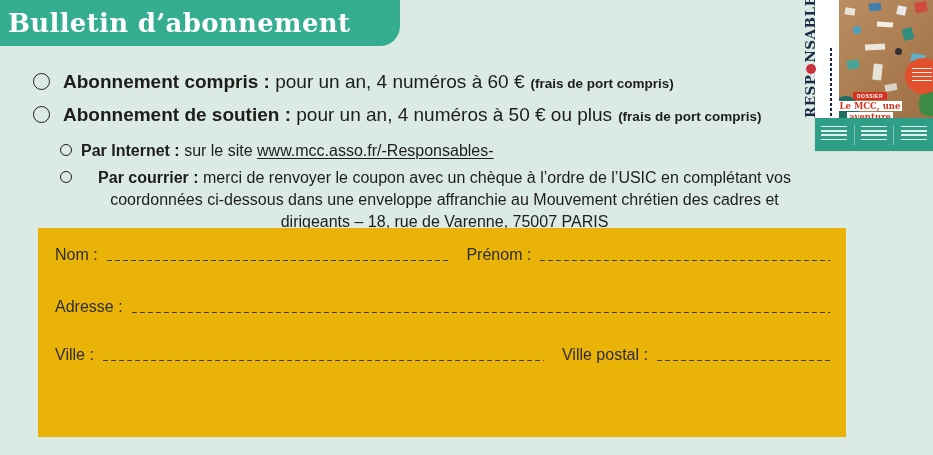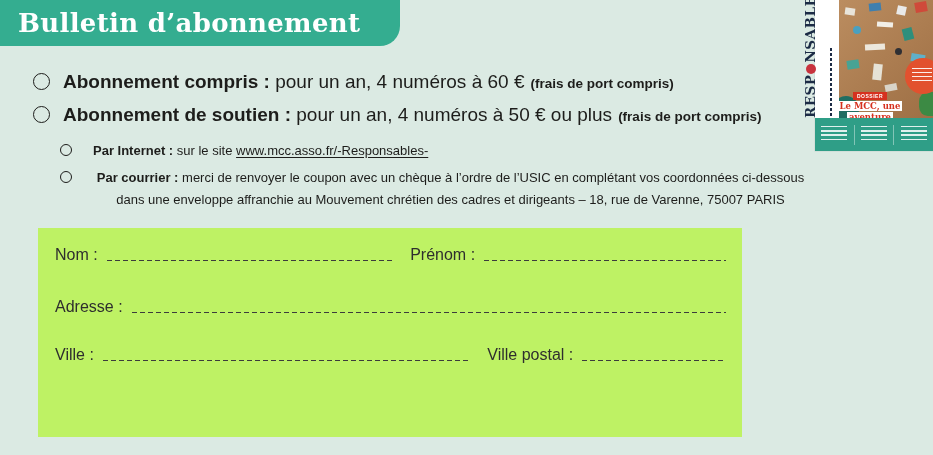--- a/index.html
+++ b/index.html
@@ -4,41 +4,41 @@
 <style>
   * { margin:0; padding:0; box-sizing:border-box; }
   html,body { width:933px; height:455px; }
   body { font-family:"Liberation Sans", sans-serif; background:#dbeae3; position:relative; overflow:hidden; color:#1d1d1b; }
 
   
   .banner { position:absolute; left:0; top:0; width:400px; height:46px;
             background:#34ad90; border-bottom-right-radius:20px;
             display:flex; align-items:center; }
   .banner h1 { font-family:"DejaVu Serif", serif; font-weight:bold; color:#ffffff;
-               font-size:26px; padding-left:18px; letter-spacing:.3px; }
+               font-size:26px; padding-left:8px; letter-spacing:.3px; }
 
   
   .opt-row { position:absolute; display:flex; align-items:flex-start; }
   .circle-lg { width:17px; height:17px; border:1.6px solid #1d1d1b; border-radius:50%;
                flex:0 0 auto; margin-top:3px; margin-right:13px; background:transparent; cursor:pointer; }
   .circle-sm { width:12px; height:12px; border:1.4px solid #1d1d1b; border-radius:50%;
                flex:0 0 auto; margin-top:4px; margin-right:9px; background:transparent; cursor:pointer; }
   .opt-text { font-size:19px; line-height:24px; }
   .opt-text b { font-weight:bold; }
   .opt-note { font-size:13.5px; font-weight:bold; margin-left:6px; }
-  .sub-text { font-size:13px; line-height:22px;margin-left:12px; }
+  .sub-text { font-size:16px; line-height:22px; }
   .sub-text b { font-weight:bold; }
   .sub-link { text-decoration:underline; text-underline-offset:2px; cursor:pointer; }
   #opt1 { left:33px; top:70px; }
   #opt2 { left:33px; top:103px; }
   #sub1 { left:60px; top:140px; }
   #sub2 { left:60px; top:167px; width:748px;text-align:center; }
 
   
-  .form-box { position:absolute; left:38px; top:228px; width:704px; height:209px; background:#bef264; }
+  .form-box { position:absolute; left:38px; top:228px; width:808px; height:209px; background:#eab308; }
   .frow { position:absolute; left:17px; right:16px; display:flex; align-items:flex-end; height:22px; }
   .flabel { font-size:16px; color:#2e2e2e; white-space:nowrap; margin-right:9px; line-height:20px; }
   .dline { height:3px; margin-bottom:4px;
            background-image:repeating-linear-gradient(90deg,#3c3c3c 0 5px,transparent 5px 8px);
            background-size:100% 1.4px; background-repeat:no-repeat; background-position:0 bottom; cursor:text; }
   #row-nom    { top:15px; }
   #row-adr    { top:67px; }
   #row-ville  { top:115px; }
   #row-email  { top:163px; }
   .grow1 { flex:1.18; } .grow2 { flex:1; } .grow-ville { flex:2.6; } .grow-cp { flex:1.02; }

